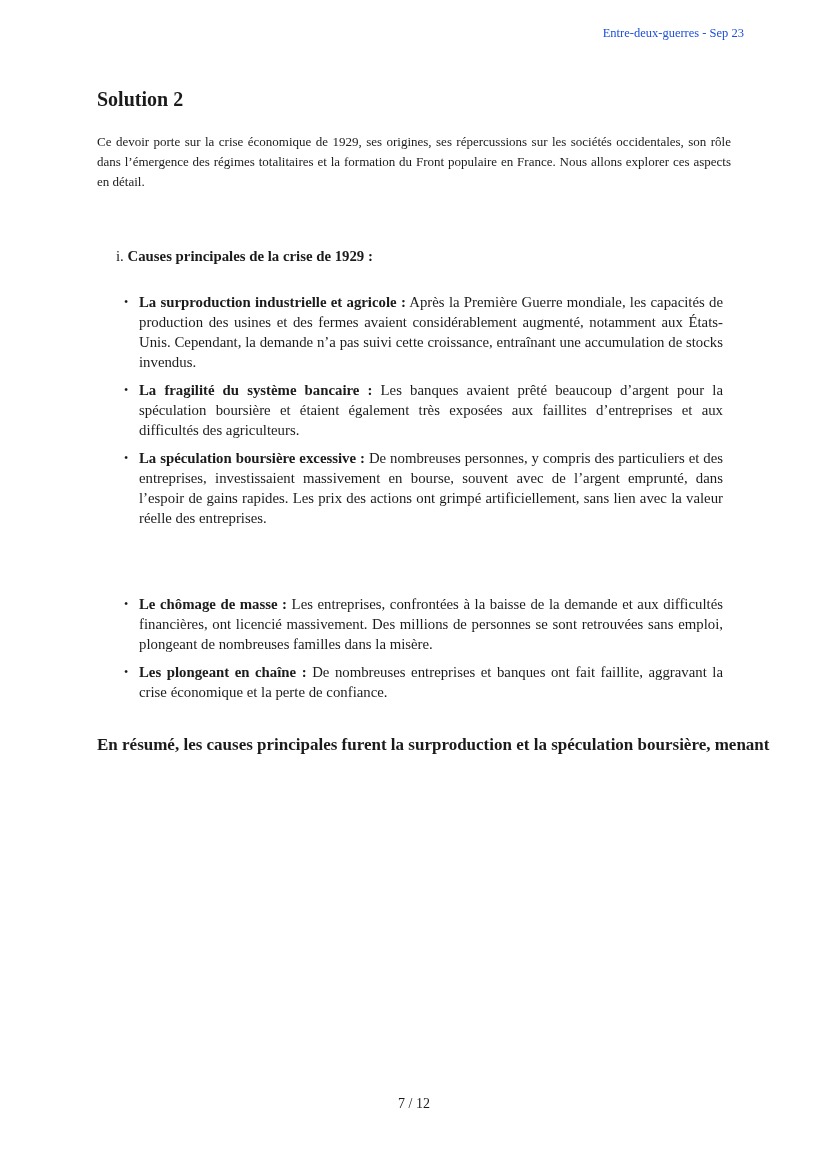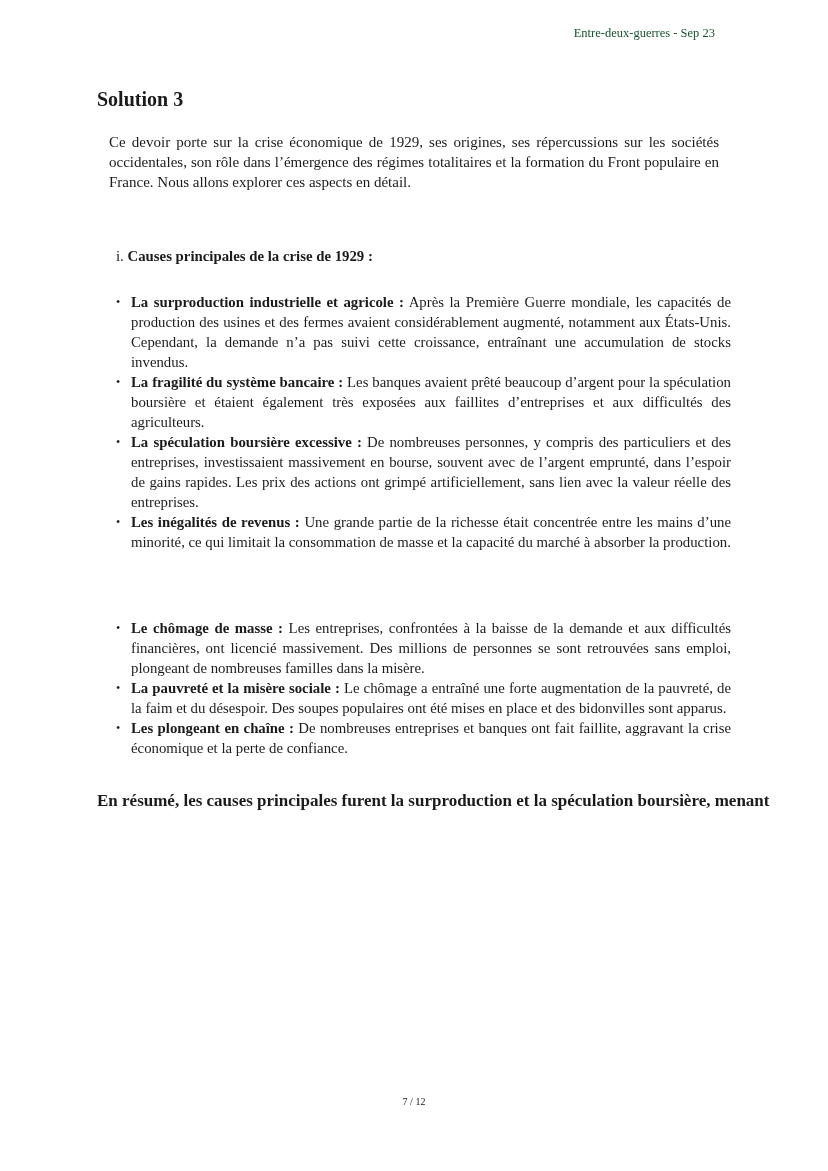--- a/index.html
+++ b/index.html
@@ -11,38 +11,38 @@
     color: #1b1b1b;
   }
   .page {
     position: relative;
     width: 828px; height: 1171px;
     background: #ffffff;
     overflow: hidden;
   }
   .running-header {
     position: absolute;
-    top: 26px; right: 113px;
+    top: 26px; right: 84px;
     font-size: 12.5px;
-    color: #14532d;
+    color: #1d4ed8;
   }
   .content {
     position: absolute;
     top: 0; left: 97px;
     width: 634px;
   }
   .title {
     margin: 88px 0 0 0;
     font-size: 20px;
     font-weight: bold;
     line-height: 23px;
   }
   .para {
-    margin: 12px;
-    font-size: 15px;
+    margin: 0;
+    font-size: 13px;
     line-height: 20px;
     text-align: justify;
   }
   .intro { margin-top: 21px; }
   .part-a { margin-top: 33px; }
   .section { padding-left: 11px; }
   .section-1 { margin-top: 54px; }
   .section-2 { margin-top: 66px; }
   .section-heading {
     margin: 8px;
@@ -54,21 +54,21 @@
     list-style: none;
     margin: 26px 0 0 7px;
     padding: 0;
     font-size: 14.8px;
     line-height: 20px;
     text-align: justify;
   }
   ul.bullets li {
     position: relative;
     padding-left: 16px;
-    margin: 0;
+    margin: 8px;
   }
   ul.bullets li::before {
     content: "•";
     position: absolute;
     left: 1px; top: 0;
     font-size: 12px;
     line-height: 20px;
     color: #1b1b1b;
   }
   .lead { font-weight: bold; }
@@ -77,33 +77,33 @@
     font-size: 17px;
     line-height: 22px;
     font-weight: bold;
     white-space: nowrap;
   }
   .page-footer {
     position: absolute;
     top: 1096px; left: 0;
     width: 100%;
     text-align: center;
-    font-size: 10px;
+    font-size: 14px;
   }
 </style>
 </head>
 <body>
 
 <div class="page">
 
   <div class="running-header">Entre-deux-guerres - Sep 23</div>
 
   <main class="content">
 
-    <h1 class="title">Solution 3</h1>
+    <h1 class="title">Solution 2</h1>
 
     <p class="para intro">Ce devoir porte sur la crise économique de 1929, ses origines, ses répercussions sur les sociétés occidentales, son rôle dans l’émergence des régimes totalitaires et la formation du Front populaire en France. Nous allons explorer ces aspects en détail.</p>
 
 
     <section class="section section-1">
       <p class="section-heading">
         <span class="numeral">i.</span>
         <span class="heading-text">Causes principales de la crise de 1929 :</span>
       </p>
       <ul class="bullets">
@@ -112,36 +112,28 @@
           <span class="rest">Après la Première Guerre mondiale, les capacités de production des usines et des fermes avaient considérablement augmenté, notamment aux États-Unis. Cependant, la demande n’a pas suivi cette croissance, entraînant une accumulation de stocks invendus.</span>
         </li>
         <li>
           <span class="lead">La fragilité du système bancaire :</span>
           <span class="rest">Les banques avaient prêté beaucoup d’argent pour la spéculation boursière et étaient également très exposées aux faillites d’entreprises et aux difficultés des agriculteurs.</span>
         </li>
         <li>
           <span class="lead">La spéculation boursière excessive :</span>
           <span class="rest">De nombreuses personnes, y compris des particuliers et des entreprises, investissaient massivement en bourse, souvent avec de l’argent emprunté, dans l’espoir de gains rapides. Les prix des actions ont grimpé artificiellement, sans lien avec la valeur réelle des entreprises.</span>
         </li>
-        <li>
-          <span class="lead">Les inégalités de revenus :</span>
-          <span class="rest">Une grande partie de la richesse était concentrée entre les mains d’une minorité, ce qui limitait la consommation de masse et la capacité du marché à absorber la production.</span>
-        </li>
       </ul>
     </section>
 
     <section class="section section-2">
       <ul class="bullets">
         <li>
           <span class="lead">Le chômage de masse :</span>
           <span class="rest">Les entreprises, confrontées à la baisse de la demande et aux difficultés financières, ont licencié massivement. Des millions de personnes se sont retrouvées sans emploi, plongeant de nombreuses familles dans la misère.</span>
-        </li>
-        <li>
-          <span class="lead">La pauvreté et la misère sociale :</span>
-          <span class="rest">Le chômage a entraîné une forte augmentation de la pauvreté, de la faim et du désespoir. Des soupes populaires ont été mises en place et des bidonvilles sont apparus.</span>
         </li>
         <li>
           <span class="lead">Les plongeant en chaîne :</span>
           <span class="rest">De nombreuses entreprises et banques ont fait faillite, aggravant la crise économique et la perte de confiance.</span>
         </li>
       </ul>
     </section>
 
     <p class="summary">En résumé, les causes principales furent la surproduction et la spéculation boursière, menant</p>
 

